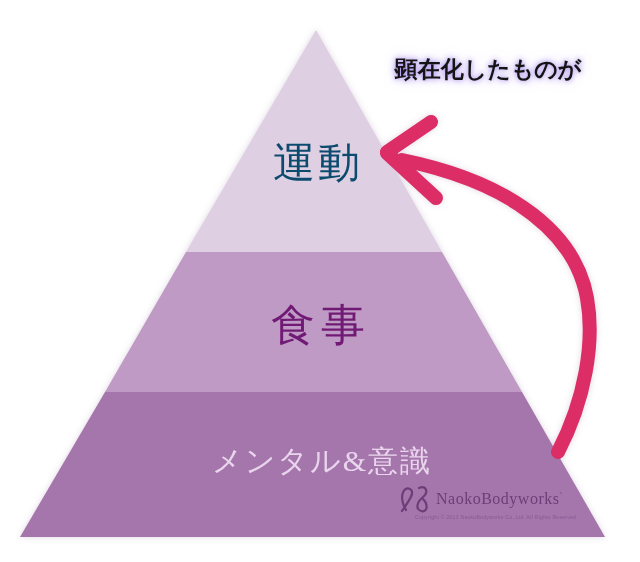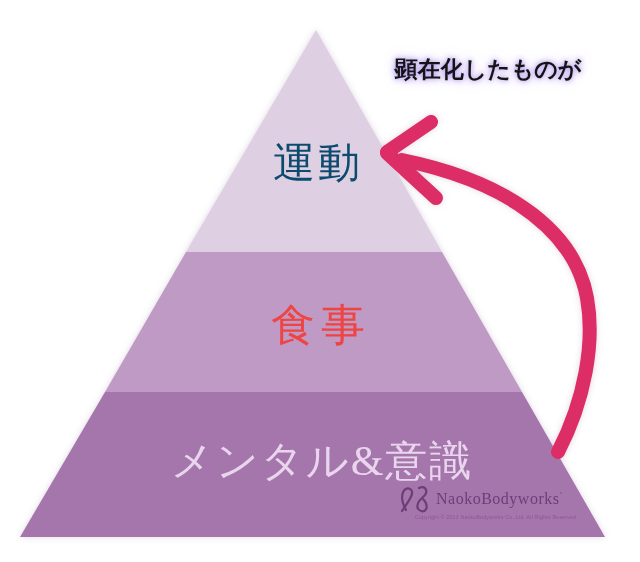--- a/index.html
+++ b/index.html
@@ -11,22 +11,22 @@
   #diagram-svg{
     position:absolute;left:0;top:0;width:640px;height:562px;
     filter:drop-shadow(0 0 3px rgba(140,110,150,0.28));
   }
   .tier-label{
     position:absolute;transform:translate(-50%,-50%);
     font-family:"Liberation Serif","DejaVu Serif",serif;
     white-space:nowrap;z-index:3;
   }
   #tier-label-top{left:318px;top:163px;font-size:42px;color:#0c4a6e;letter-spacing:3px;}
-  #tier-label-middle{left:321px;top:325px;font-size:44px;color:#ef4444;letter-spacing:6px;}
-  #tier-label-bottom{left:322px;top:461px;font-size:42px;color:#e9d5ed;letter-spacing:2px;}
+  #tier-label-middle{left:321px;top:325px;font-size:44px;color:#701a75;letter-spacing:6px;}
+  #tier-label-bottom{left:322px;top:461px;font-size:30px;color:#e9d5ed;letter-spacing:2px;}
   #annotation{
     position:absolute;left:392px;top:57px;width:192px;text-align:center;z-index:3;
     font-size:23px;line-height:25px;font-weight:600;color:#141414;
     text-shadow:0 0 5px rgba(160,130,235,0.95),0 0 11px rgba(160,130,235,0.55);
   }
   #logo{
     position:absolute;left:396px;top:484px;z-index:3;display:flex;align-items:center;
   }
   #logo-text{
     font-family:"Liberation Serif","DejaVu Serif",serif;

